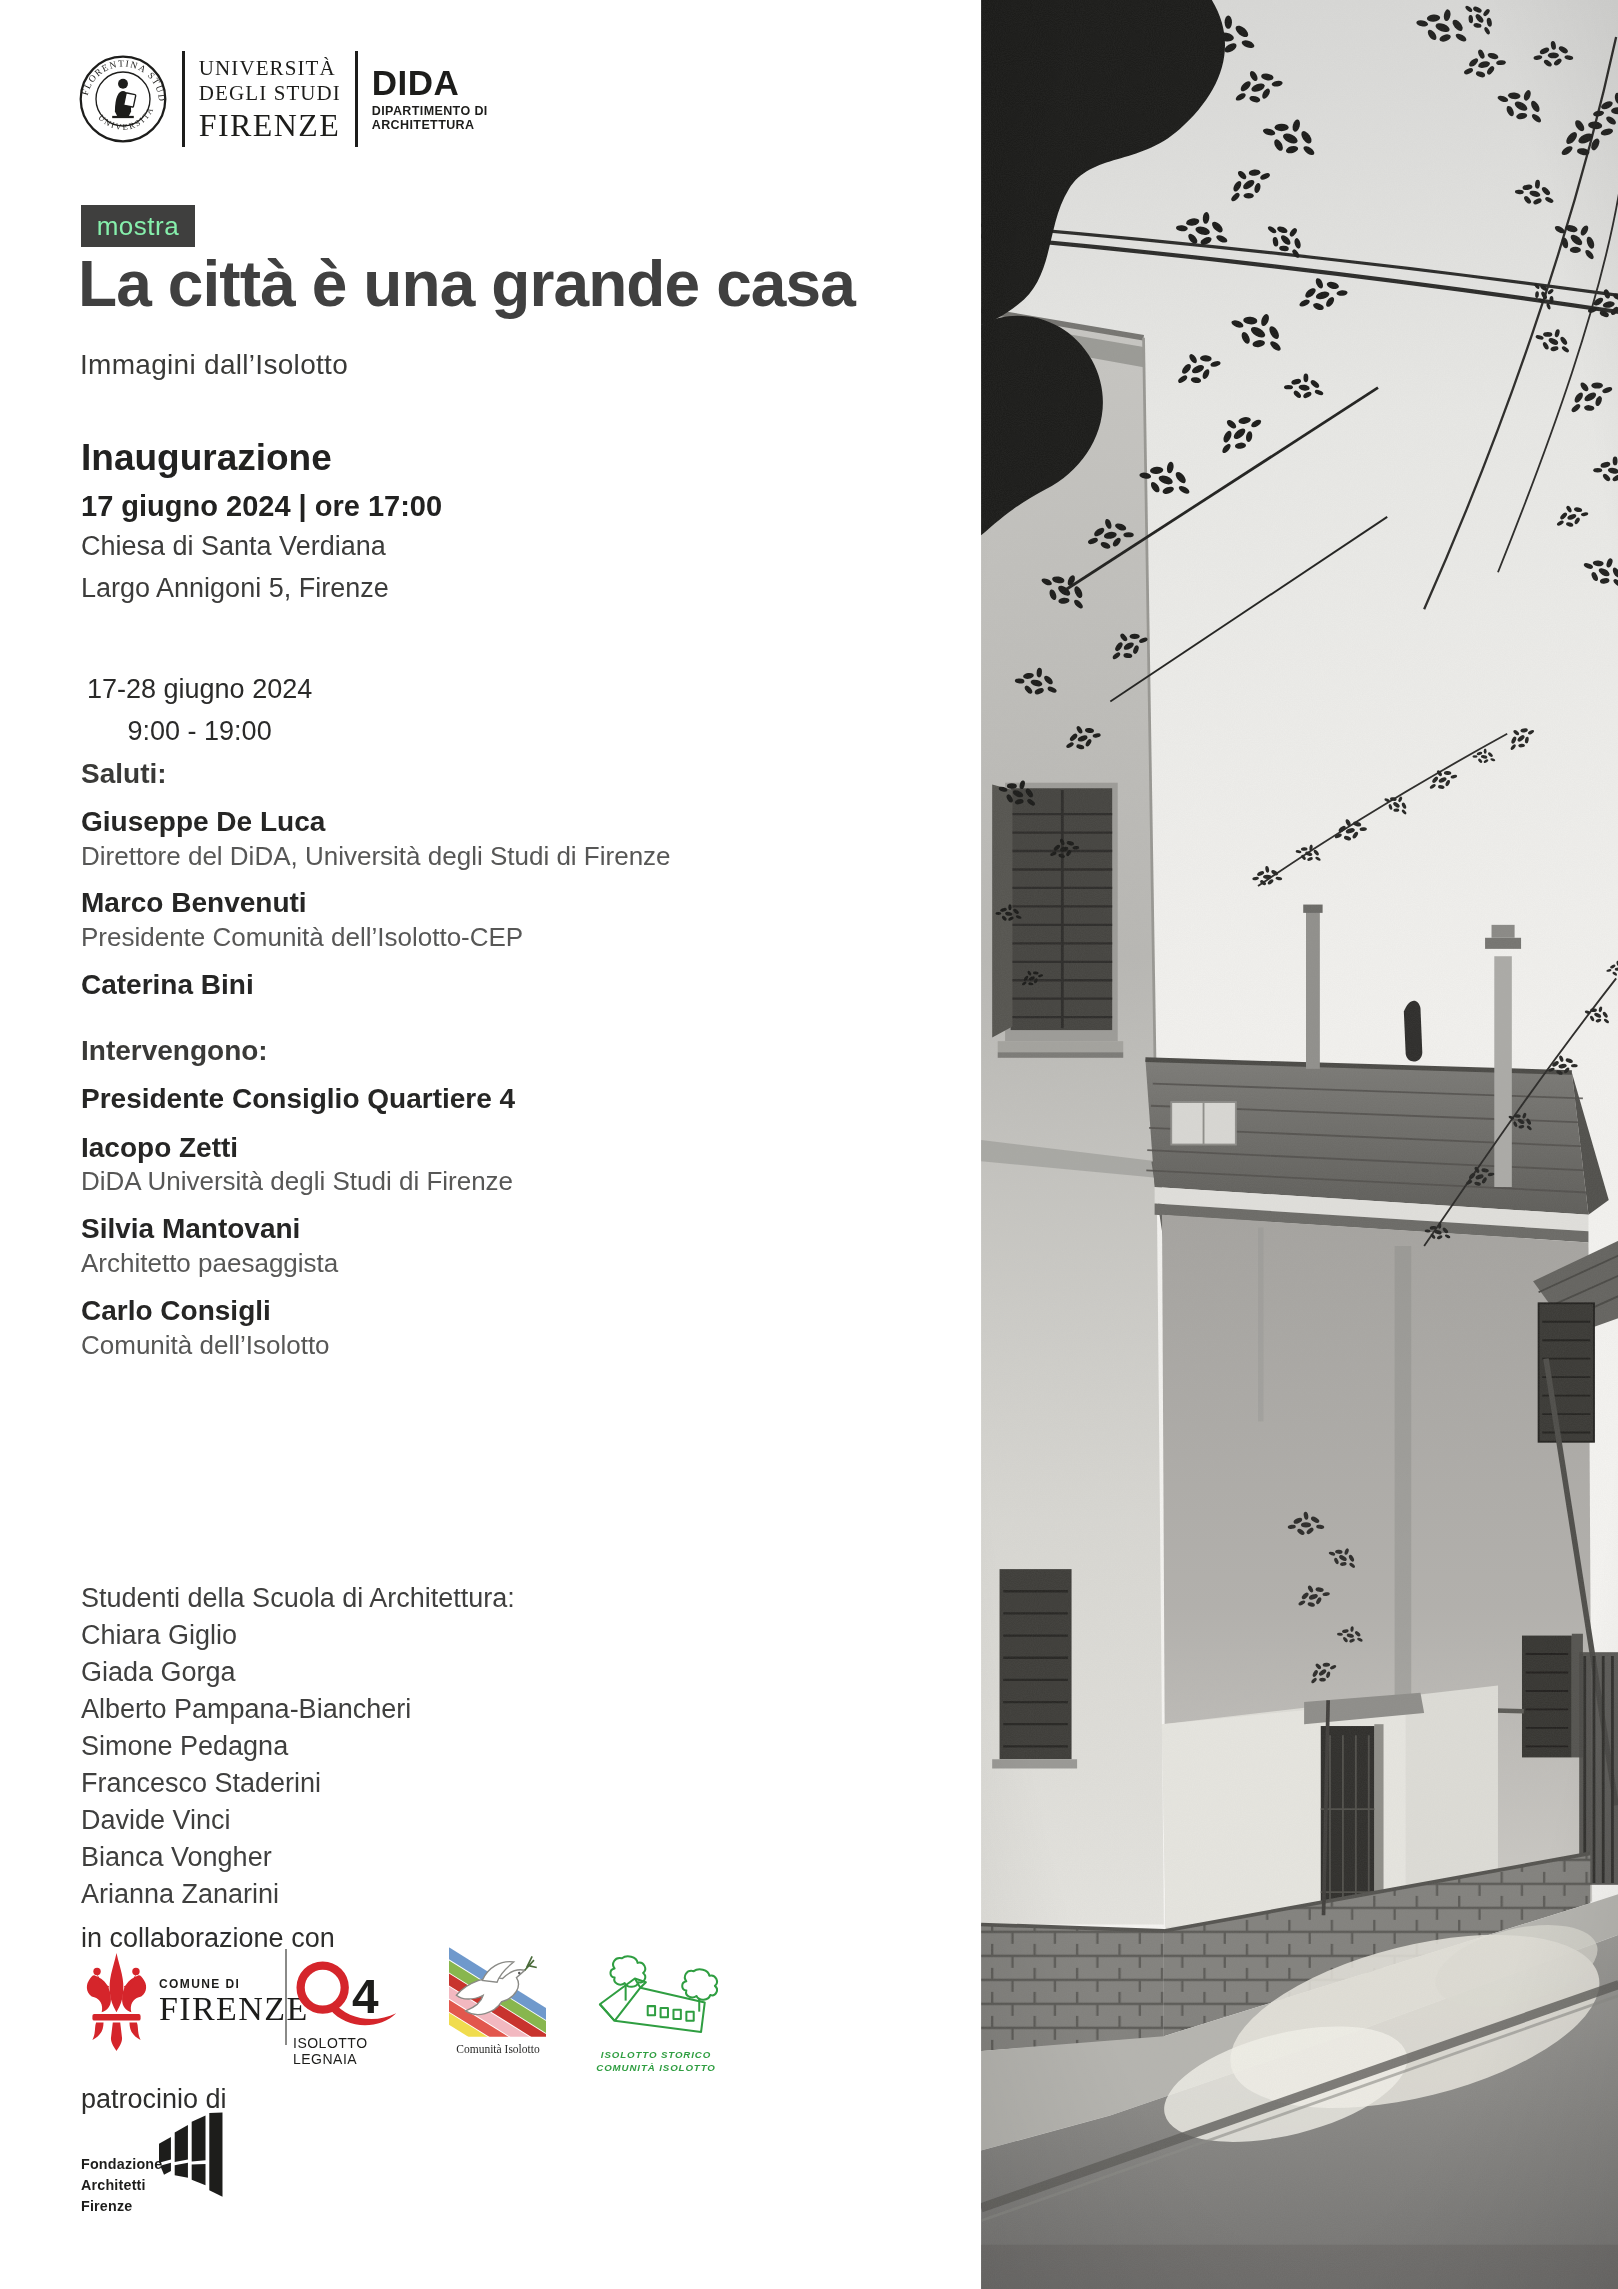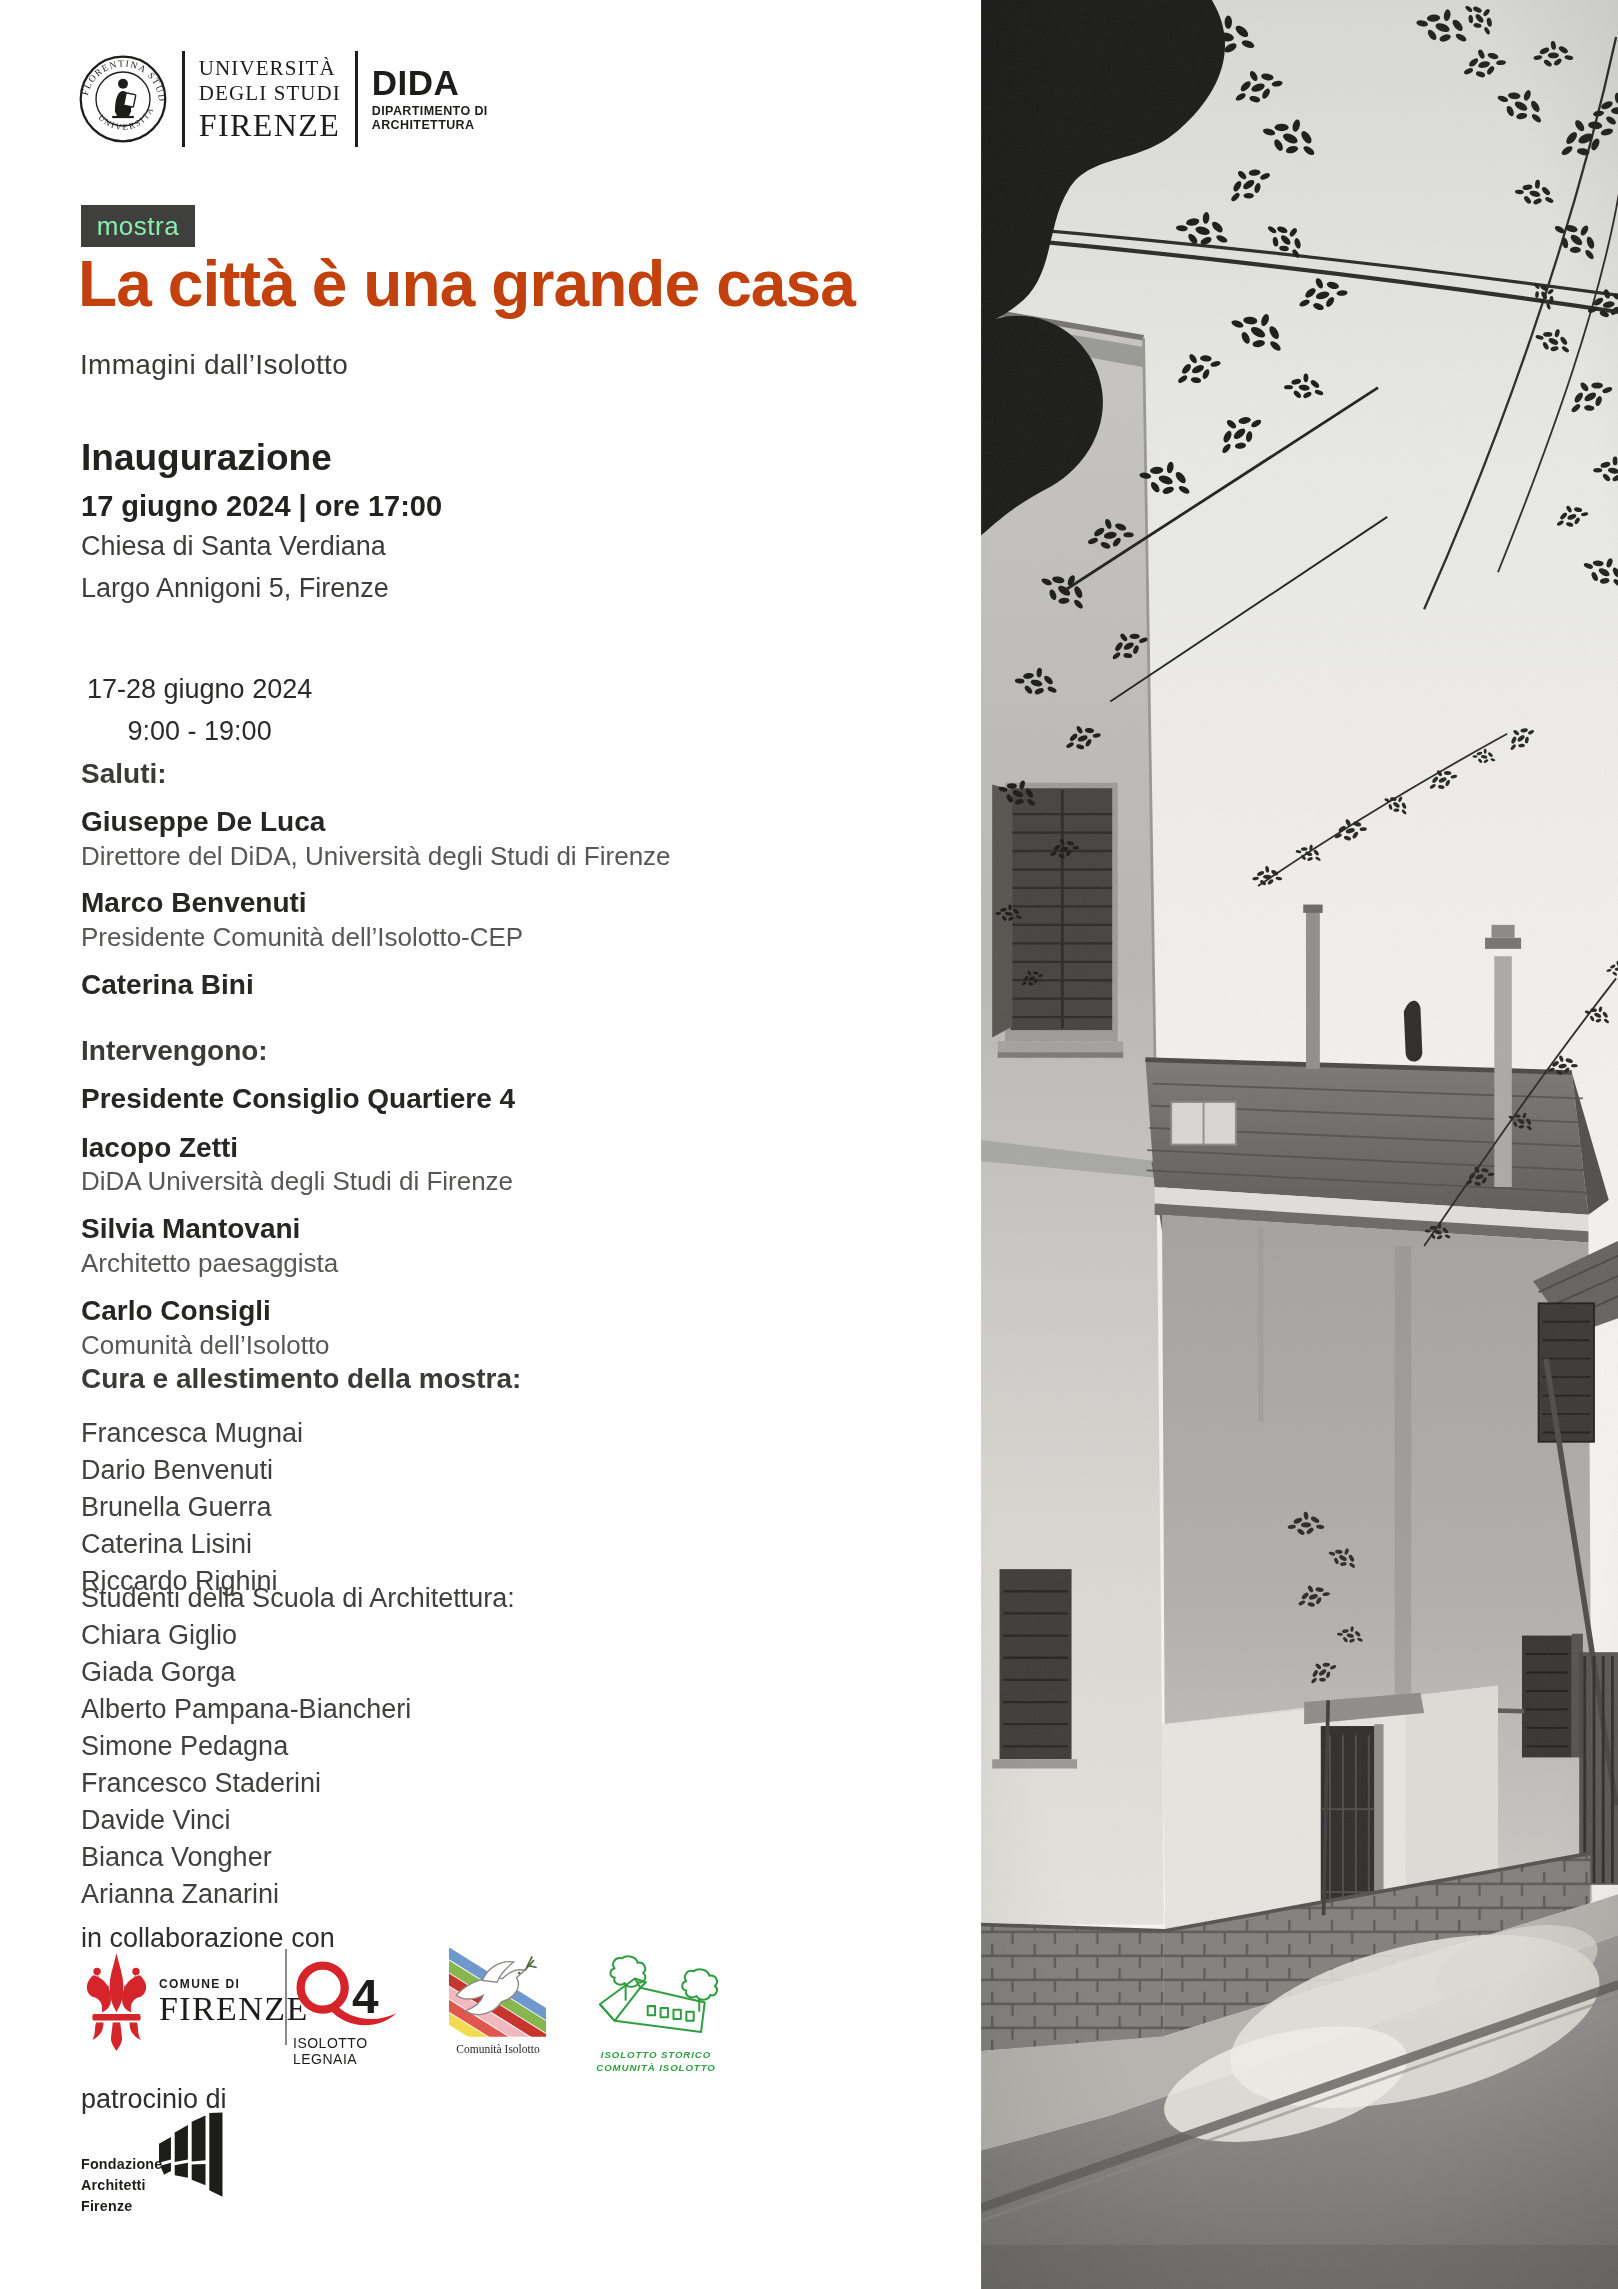--- a/index.html
+++ b/index.html
@@ -13,21 +13,21 @@
   .vline{width:2.8px;height:96px;background:#1d1d1b;}
   .uni-word{font-family:"Liberation Serif", serif;color:#1d1d1b;line-height:1;}
   .uni-word .l1,.uni-word .l2{font-size:21px;letter-spacing:1.1px;line-height:25px;}
   .uni-word .l3{font-size:32px;letter-spacing:1.4px;line-height:34px;margin-top:2.8px;}
   .dida-name{font-size:35px;font-weight:800;letter-spacing:0.5px;line-height:35px;}
   .dida-dept{font-size:12.5px;font-weight:700;letter-spacing:0.4px;line-height:14.8px;margin-top:3.7px;}
 
   
   .badge{display:inline-block;background:#3f3f3e;color:#86efac;font-size:26px;
          padding:5.5px 15.7px;letter-spacing:0.5px;}
-  .title{font-size:64px;font-weight:700;letter-spacing:-0.9px;color:#c2410c;line-height:1.05;}
+  .title{font-size:64px;font-weight:700;letter-spacing:-0.9px;color:#404040;line-height:1.05;}
   .subtitle{font-size:28px;font-weight:400;color:#3a3a38;letter-spacing:0.3px;}
 
   
   .ev-head{font-size:37px;font-weight:700;line-height:42px;color:#222221;}
   .ev-datetime{font-size:29px;font-weight:700;margin-top:11px;color:#222221;}
   .ev-line{font-size:27px;color:#3c3c3b;line-height:42px;}
   .ev-dark{font-size:27px;color:#2a2a29;line-height:42px;}
 
   
   .sec-head{font-size:28px;font-weight:700;color:#3a3a38;line-height:33px;}
@@ -150,31 +150,20 @@
             <div class="p-role">Architetto paesaggista</div>
           </div>
 
           <div class="person">
             <div class="p-name">Carlo Consigli</div>
             <div class="p-role">Comunità dell’Isolotto</div>
           </div>
         </div>
     </div>
 
-    <div class="abs" style="left:81px;top:1362px;width:849px;">
-      <div class="sec-head">Cura e allestimento della mostra:</div>
-      <div class="names">
-
-      <div class="line">Francesca Mugnai</div>
-          <div class="line">Dario Benvenuti</div>
-          <div class="line">Brunella Guerra</div>
-          <div class="line">Caterina Lisini</div>
-          <div class="line">Riccardo Righini</div>
-        </div>
-    </div>
 
     <div class="abs" style="left:81px;top:1580px;width:849px;">
       <div class="line-plain">Studenti della Scuola di Architettura:</div>
       <div>
 
       <div class="line-plain">Chiara Giglio</div>
           <div class="line-plain">Giada Gorga</div>
           <div class="line-plain">Alberto Pampana-Biancheri</div>
           <div class="line-plain">Simone Pedagna</div>
           <div class="line-plain">Francesco Staderini</div>

